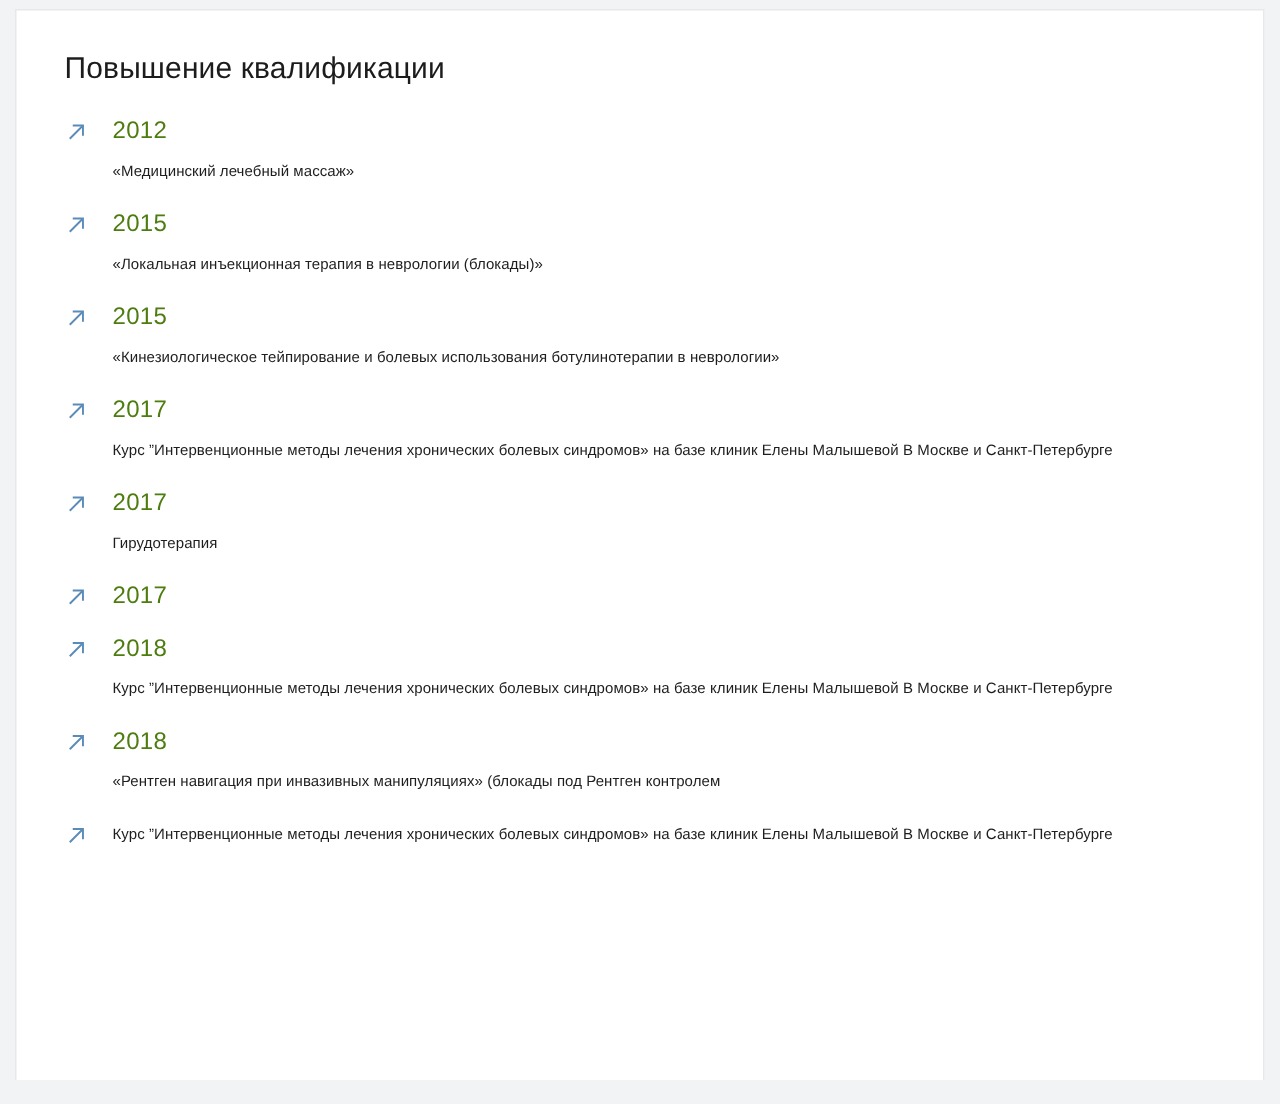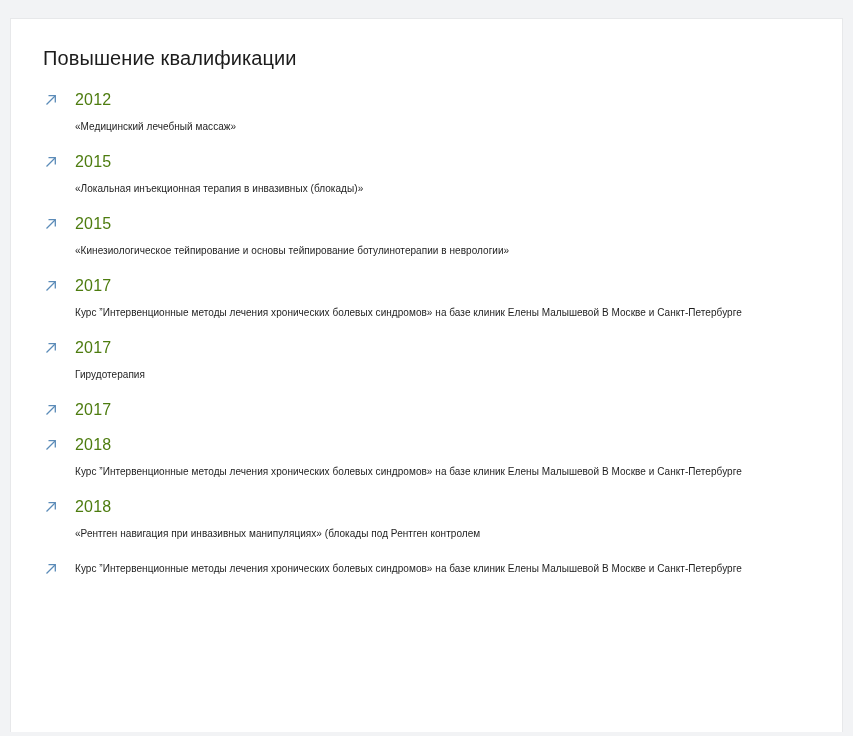--- a/index.html
+++ b/index.html
@@ -14,21 +14,21 @@
   #page {
     position: relative;
     width: 853px;
     height: 736px;
     background: #f2f3f5;
     box-sizing: border-box;
   }
   .card {
     position: absolute;
     left: 10px;
-    top: 18px;
+    top: 6px;
     width: 833px;
     min-height: 714px;
     background: #ffffff;
     border: 1px solid #e7e8ea;
     border-bottom: none;
     box-sizing: border-box;
     padding: 26px 22px 10px 22px;
   }
   .card-title {
     font-size: 20px;
@@ -88,32 +88,32 @@
     </div>
 
     <div class="entry">
       <span class="arrow-icon">
         <svg width="16" height="16" viewBox="0 0 16 16" fill="none" stroke="currentColor" stroke-width="1.3">
           <path d="M3.5 12.5 L12 4"></path>
             <path d="M5.5 3.7 L12.3 3.7 L12.3 10.5"></path>
         </svg>
       </span>
       <div class="entry-year">2015</div>
-      <div class="entry-text">«Локальная инъекционная терапия в инвазивных (блокады)»</div>
+      <div class="entry-text">«Локальная инъекционная терапия в неврологии (блокады)»</div>
     </div>
 
     <div class="entry">
       <span class="arrow-icon">
         <svg width="16" height="16" viewBox="0 0 16 16" fill="none" stroke="currentColor" stroke-width="1.3">
           <path d="M3.5 12.5 L12 4"></path>
             <path d="M5.5 3.7 L12.3 3.7 L12.3 10.5"></path>
         </svg>
       </span>
       <div class="entry-year">2015</div>
-      <div class="entry-text">«Кинезиологическое тейпирование и основы тейпирование ботулинотерапии в неврологии»</div>
+      <div class="entry-text">«Кинезиологическое тейпирование и болевых использования ботулинотерапии в неврологии»</div>
     </div>
 
     <div class="entry">
       <span class="arrow-icon">
         <svg width="16" height="16" viewBox="0 0 16 16" fill="none" stroke="currentColor" stroke-width="1.3">
           <path d="M3.5 12.5 L12 4"></path>
             <path d="M5.5 3.7 L12.3 3.7 L12.3 10.5"></path>
         </svg>
       </span>
       <div class="entry-year">2017</div>

